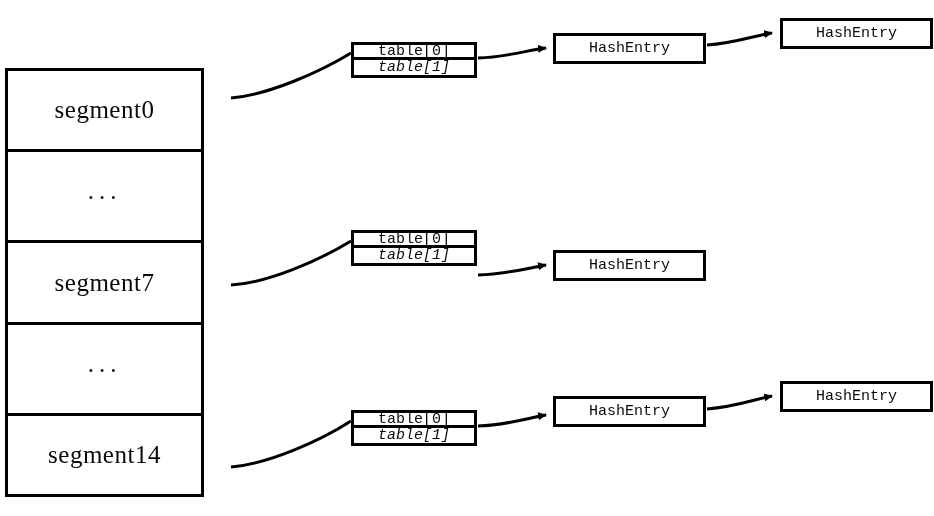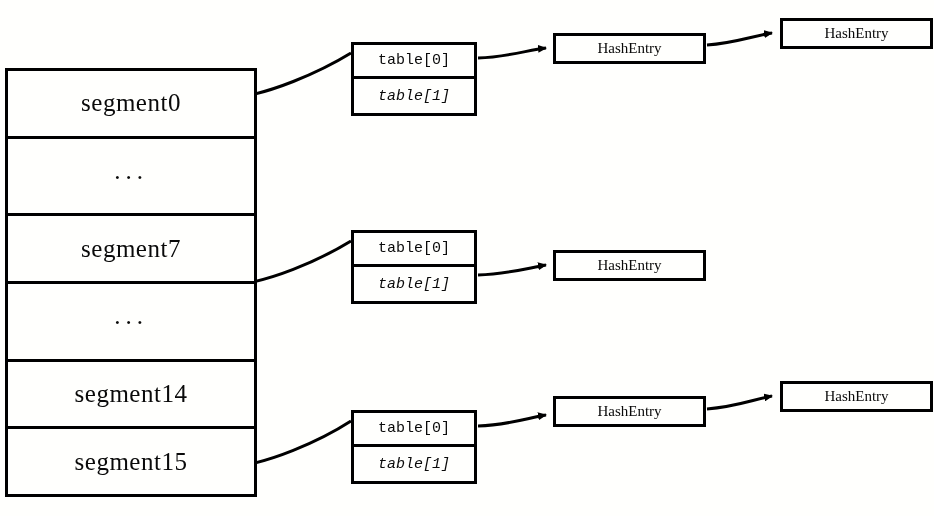--- a/index.html
+++ b/index.html
@@ -25,21 +25,21 @@
     width: 934px;
     height: 516px;
     pointer-events: none;
   }
 
   
   .segment-table {
     position: absolute;
     left: 5px;
     top: 68px;
-    width: 252px;
+    width: 199px;
     height: 429px;
     border: 3px solid #000;
     box-sizing: border-box;
     background: #fffffd;
     display: flex;
     flex-direction: column;
   }
   .segment-cell {
     flex: 1 1 0;
     border-bottom: 3px solid #000;
@@ -66,21 +66,21 @@
   .table-box {
     position: absolute;
     width: 126px;
     border: 3px solid #000;
     box-sizing: border-box;
     background: #fffffd;
     display: flex;
     flex-direction: column;
   }
   .table-cell {
-    height: 34px;
+    height: 15px;
     border-bottom: 3px solid #000;
     box-sizing: border-box;
     display: flex;
     align-items: center;
     justify-content: center;
     font-family: "Liberation Mono", monospace;
     font-size: 15px;
     color: #0a0a0a;
     background: #fffffd;
   }
@@ -93,21 +93,21 @@
   .hash-entry {
     position: absolute;
     height: 31px;
     width: 153px;
     border: 3px solid #000;
     box-sizing: border-box;
     background: #fffffd;
     display: flex;
     align-items: center;
     justify-content: center;
-    font-family: Liberation Serif, serif;
+    font-family: Liberation Mono, monospace;
     font-size: 15px;
     color: #0a0a0a;
   }
 </style>
 </head>
 <body>
 
 <div id="canvas">
 
   <svg id="wires" viewBox="0 0 934 516" width="934" height="516">
@@ -133,21 +133,20 @@
 
     <path d="M707,409 C735,407 752,400 772,396" fill="none" stroke="#000" stroke-width="3" marker-end="url(#arrowhead)"></path>
   </svg>
 
   <div class="segment-table">
     <div class="segment-cell">segment0</div>
     <div class="segment-cell ellipsis">...</div>
     <div class="segment-cell">segment7</div>
     <div class="segment-cell ellipsis">...</div>
     <div class="segment-cell">segment14</div>
-    <div class="segment-cell">segment15</div>
   </div>
 
   <div class="table-box" style="left:351px; top:42px;">
     <div class="table-cell">table[0]</div>
     <div class="table-cell">table[1]</div>
   </div>
   <div class="hash-entry" style="left:553px; top:33px;">HashEntry</div>
   <div class="hash-entry" style="left:780px; top:18px;">HashEntry</div>
 
   <div class="table-box" style="left:351px; top:230px;">

